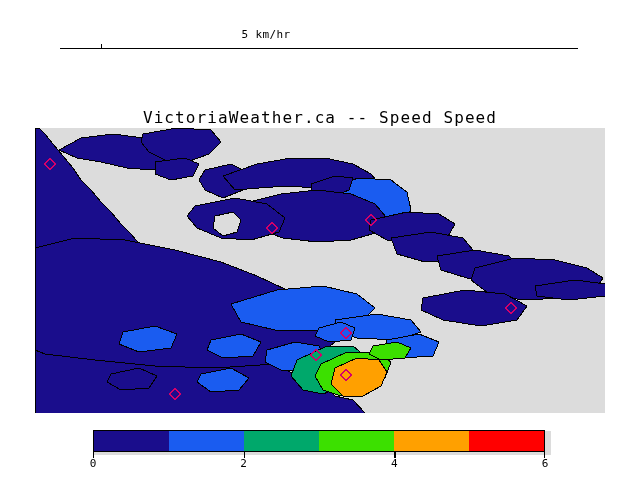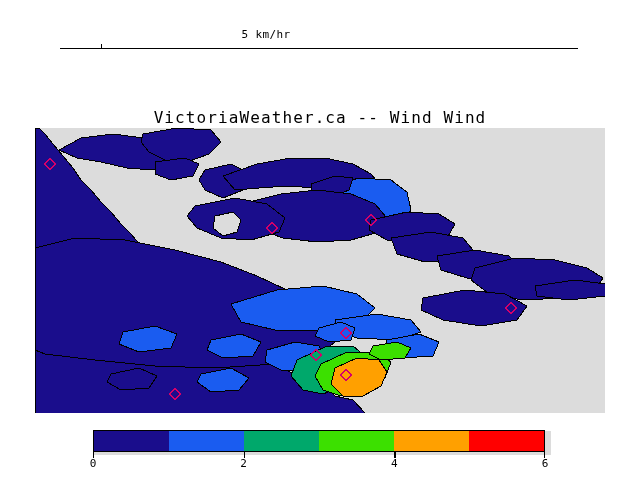--- a/index.html
+++ b/index.html
@@ -122,21 +122,21 @@
 </style>
 </head>
 <body>
 
 <div id="scale-region">
   <div id="scale-label">5 km/hr</div>
   <div id="scale-line"></div>
   <div id="scale-tick"></div>
 </div>
 
-<div id="plot-title">VictoriaWeather.ca -- Wind Wind</div>
+<div id="plot-title">VictoriaWeather.ca -- Speed Speed</div>
 
 <div id="map-panel">
   <svg id="map-svg" width="570" height="285" viewBox="0 0 570 285" shape-rendering="crispEdges">
 
     <rect x="0" y="0" width="570" height="285" fill="#dcdcdc"></rect>
 
     <g>
 
       <path fill="#1a0d8c" stroke="#000000" stroke-width="1" d="M0,0 L0,285 L330,285 L318,272 L300,268 L292,258 L270,252
                L248,240 L236,228 L228,214 L212,206 L198,196 L186,190

